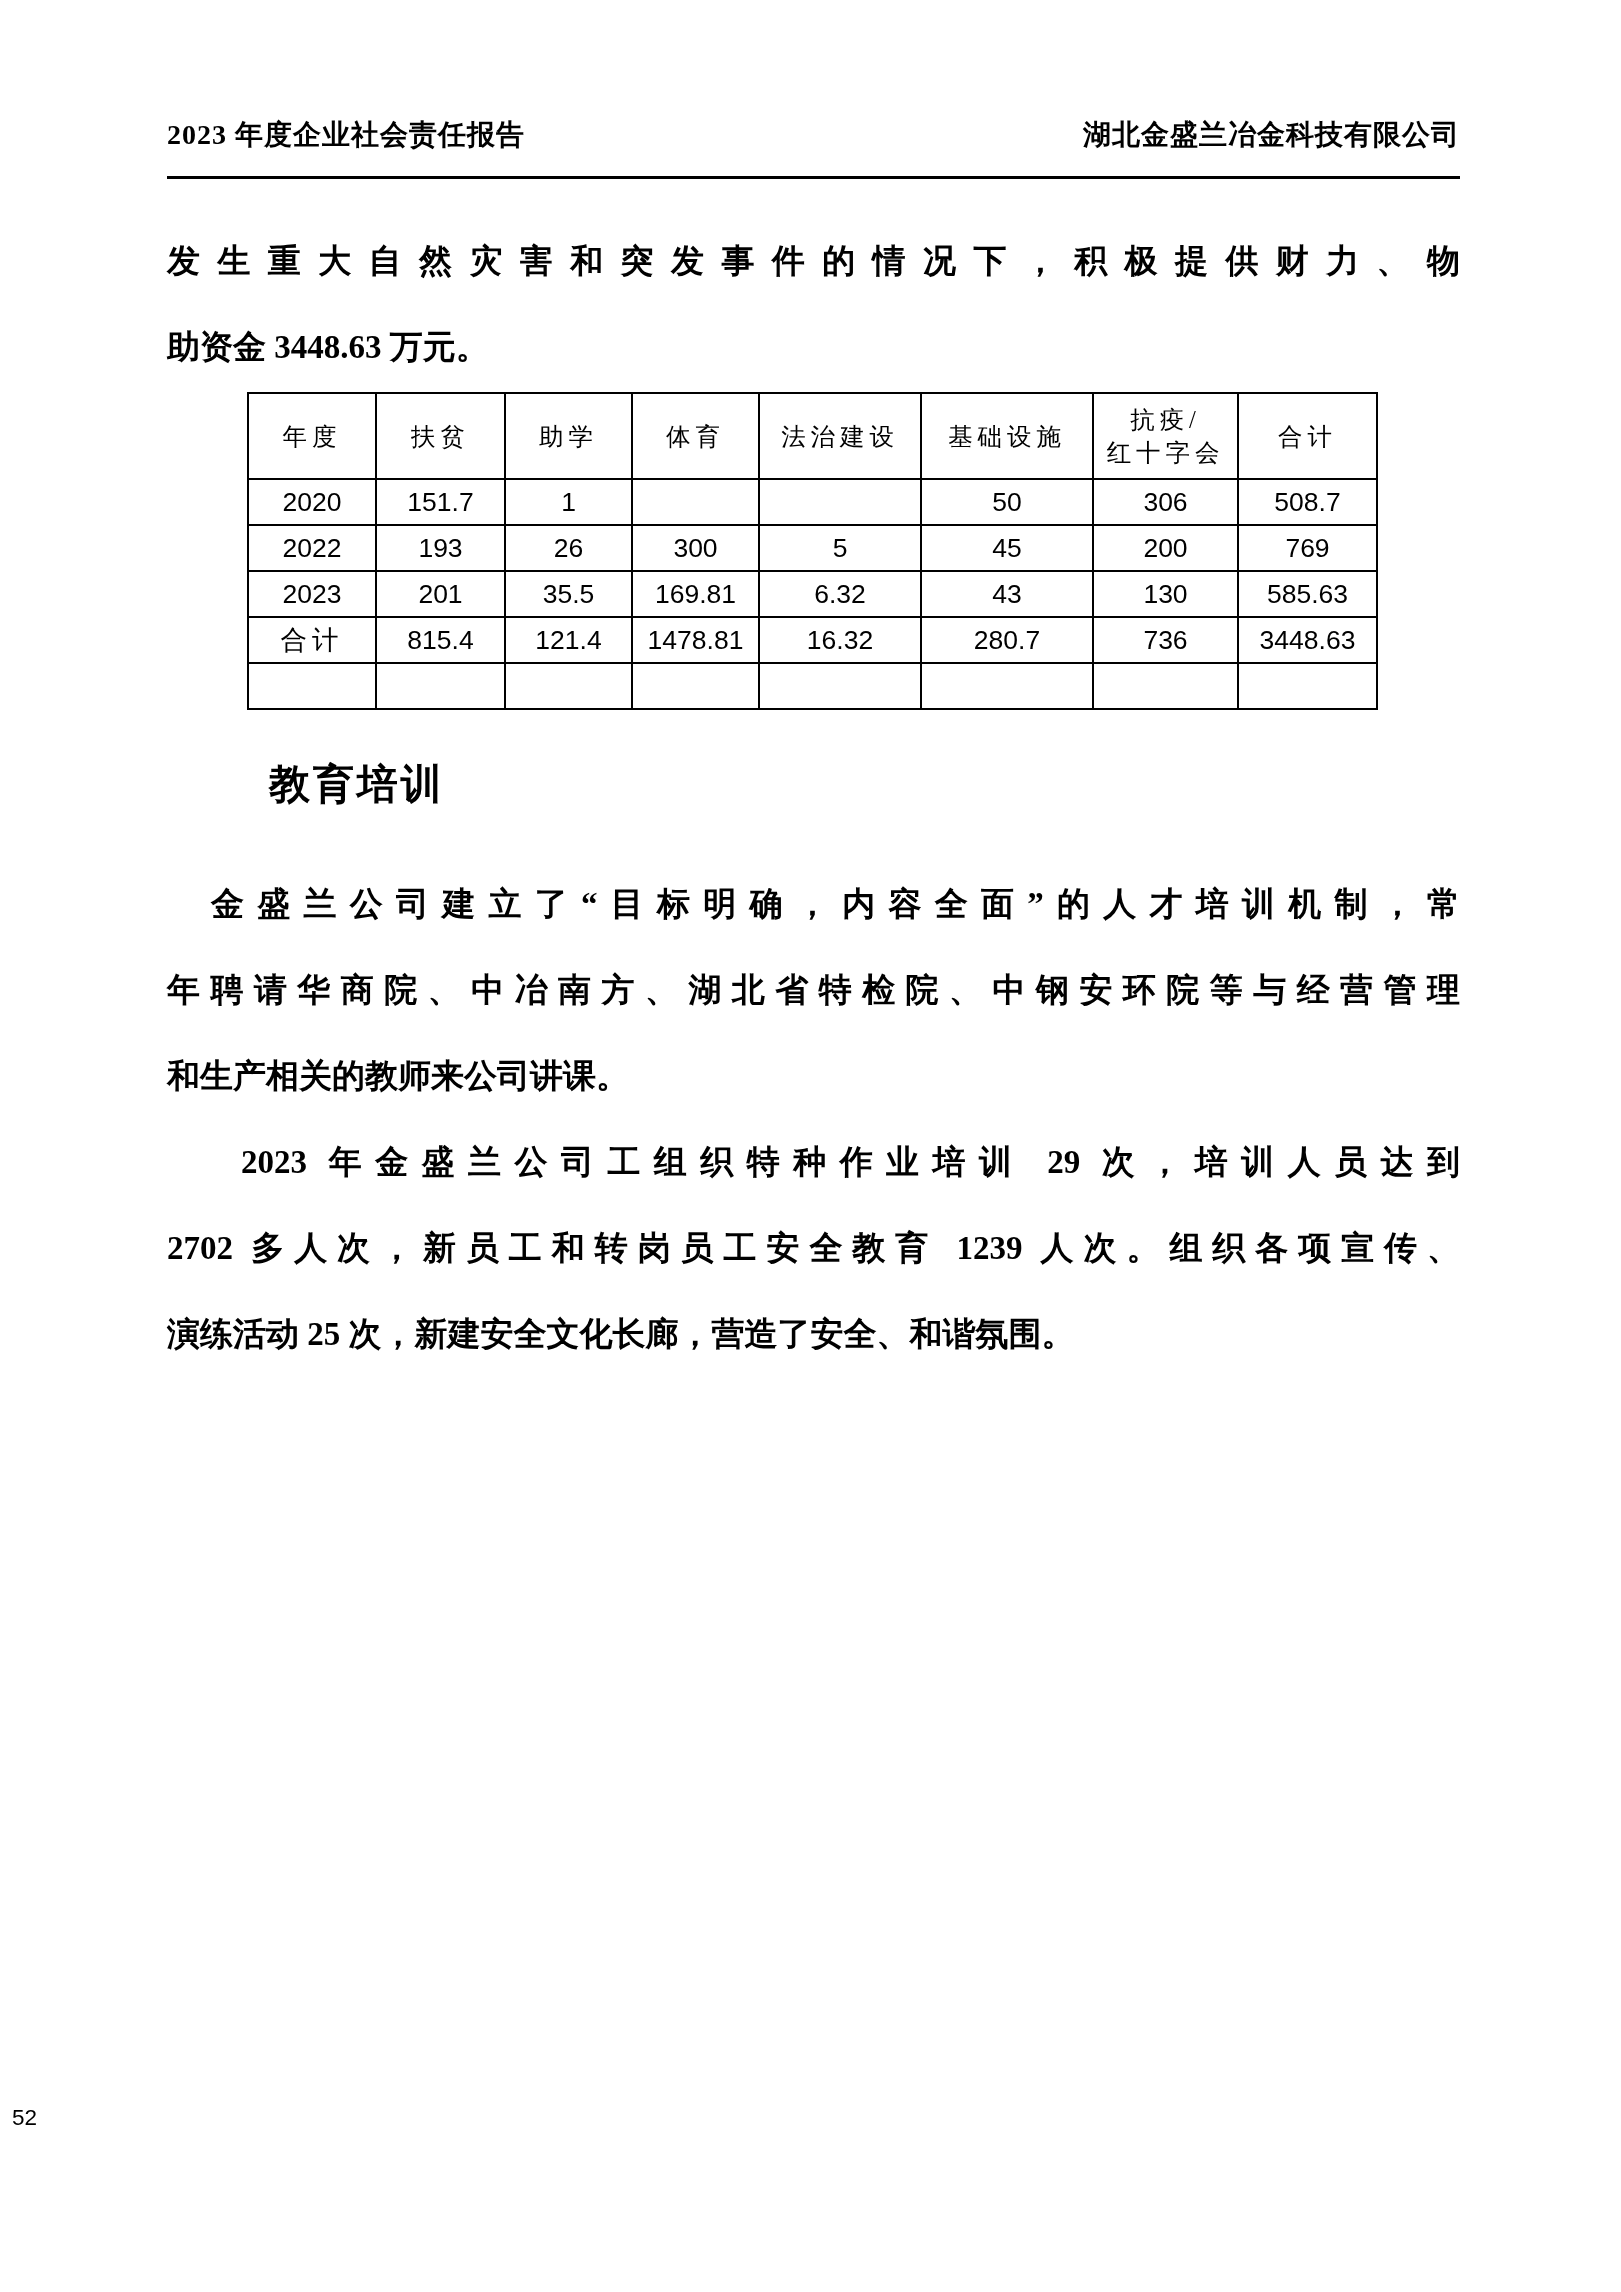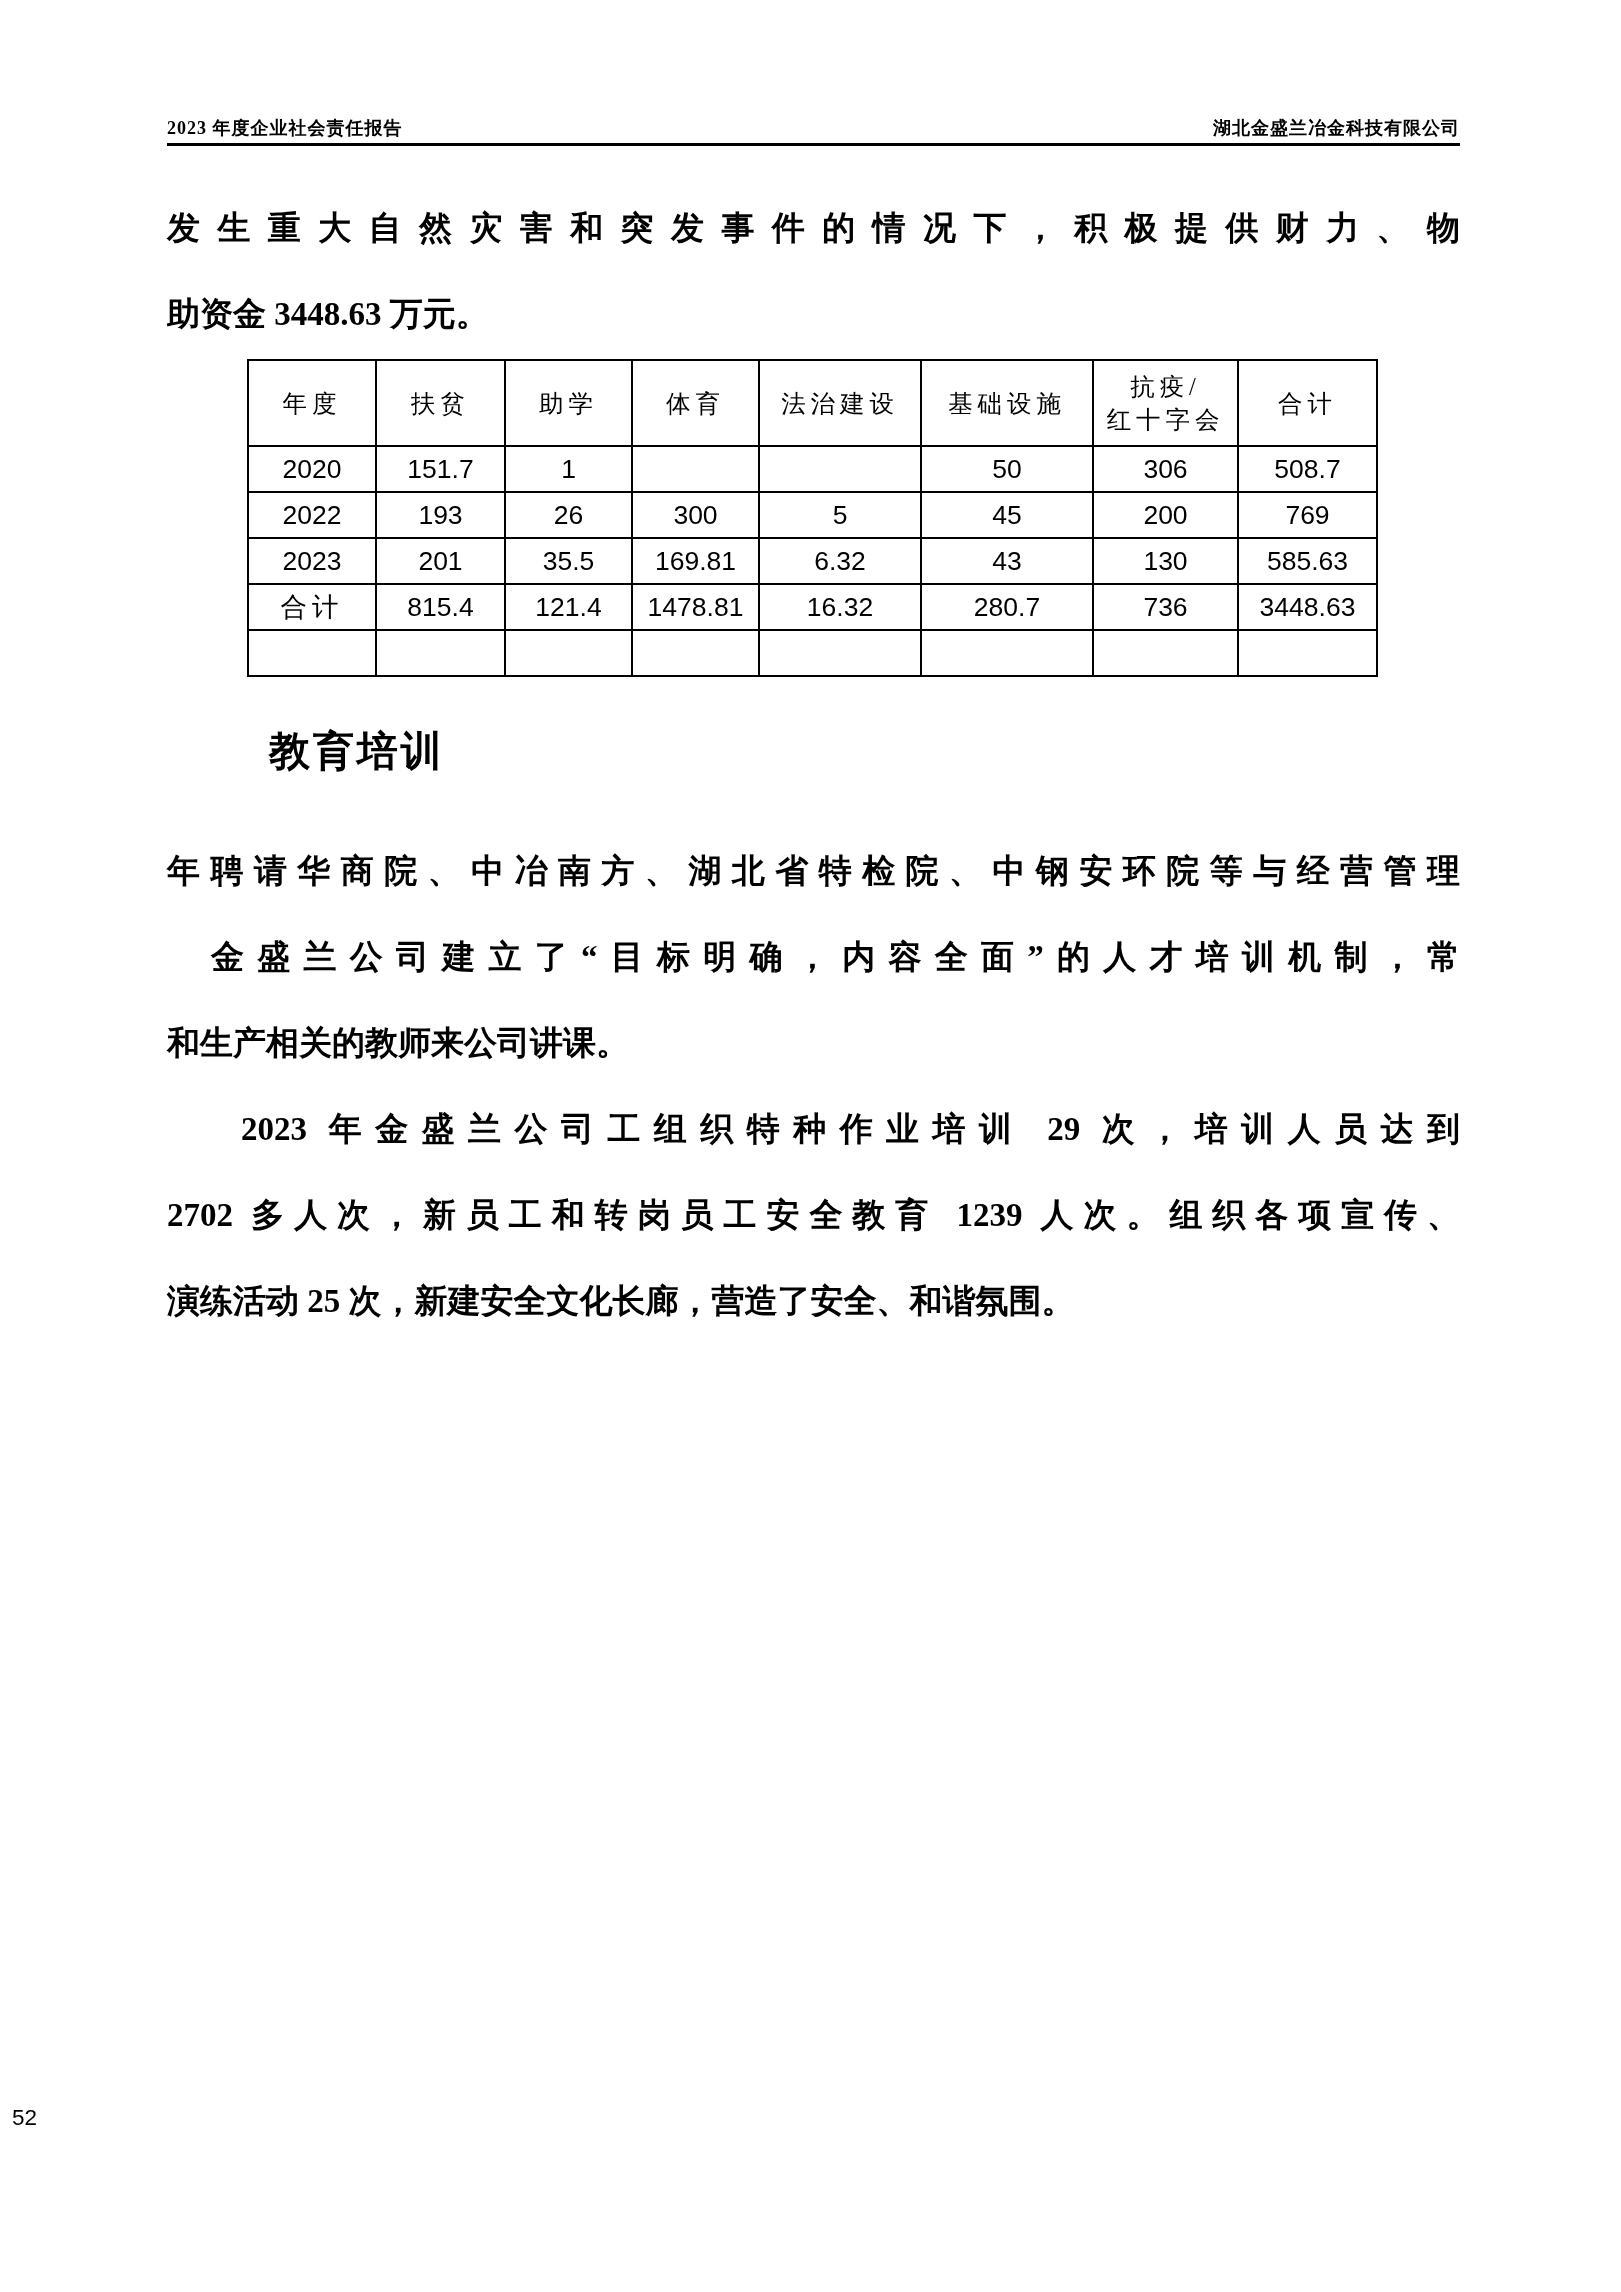--- a/index.html
+++ b/index.html
@@ -13,22 +13,22 @@
   }
   .content { padding: 0 161px 0 167px; }
 
   
   .page-header {
     padding-top: 116px;
     display: flex;
     justify-content: space-between;
     align-items: flex-end;
     border-bottom: 3.9px solid #000;
-    padding-bottom: 3px;
-    font-size: 18px;
+    padding-bottom: 22px;
+    font-size: 28px;
     font-weight: bold;
     letter-spacing: 1px;
   }
 
   
   .para { font-size: 33px; }
   .para .tline {
     line-height: 86px;
     height: 86px;
     text-align: justify;
@@ -198,22 +198,22 @@
             <td></td>
             <td></td>
           </tr>
         </tbody>
     </table>
 
     <div class="section-heading">教育培训</div>
 
     <div class="section-paras" id="section-paras">
         <div class="para">
+          <div class="tline" style="text-indent: 44px;">金盛兰公司建立了“目标明确，内容全面”的人才培训机制，常</div>
           <div class="tline">年聘请华商院、中冶南方、湖北省特检院、中钢安环院等与经营管理</div>
-          <div class="tline" style="text-indent: 44px;">金盛兰公司建立了“目标明确，内容全面”的人才培训机制，常</div>
           <div class="tline last">和生产相关的教师来公司讲课。</div>
         </div>
         <div class="para">
           <div class="tline" style="text-indent: 74px;">2023 年金盛兰公司工组织特种作业培训 29 次，培训人员达到</div>
           <div class="tline">2702 多人次，新员工和转岗员工安全教育 1239 人次。组织各项宣传、</div>
           <div class="tline last">演练活动 25 次，新建安全文化长廊，营造了安全、和谐氛围。</div>
         </div>
       </div>
 
   </div>

